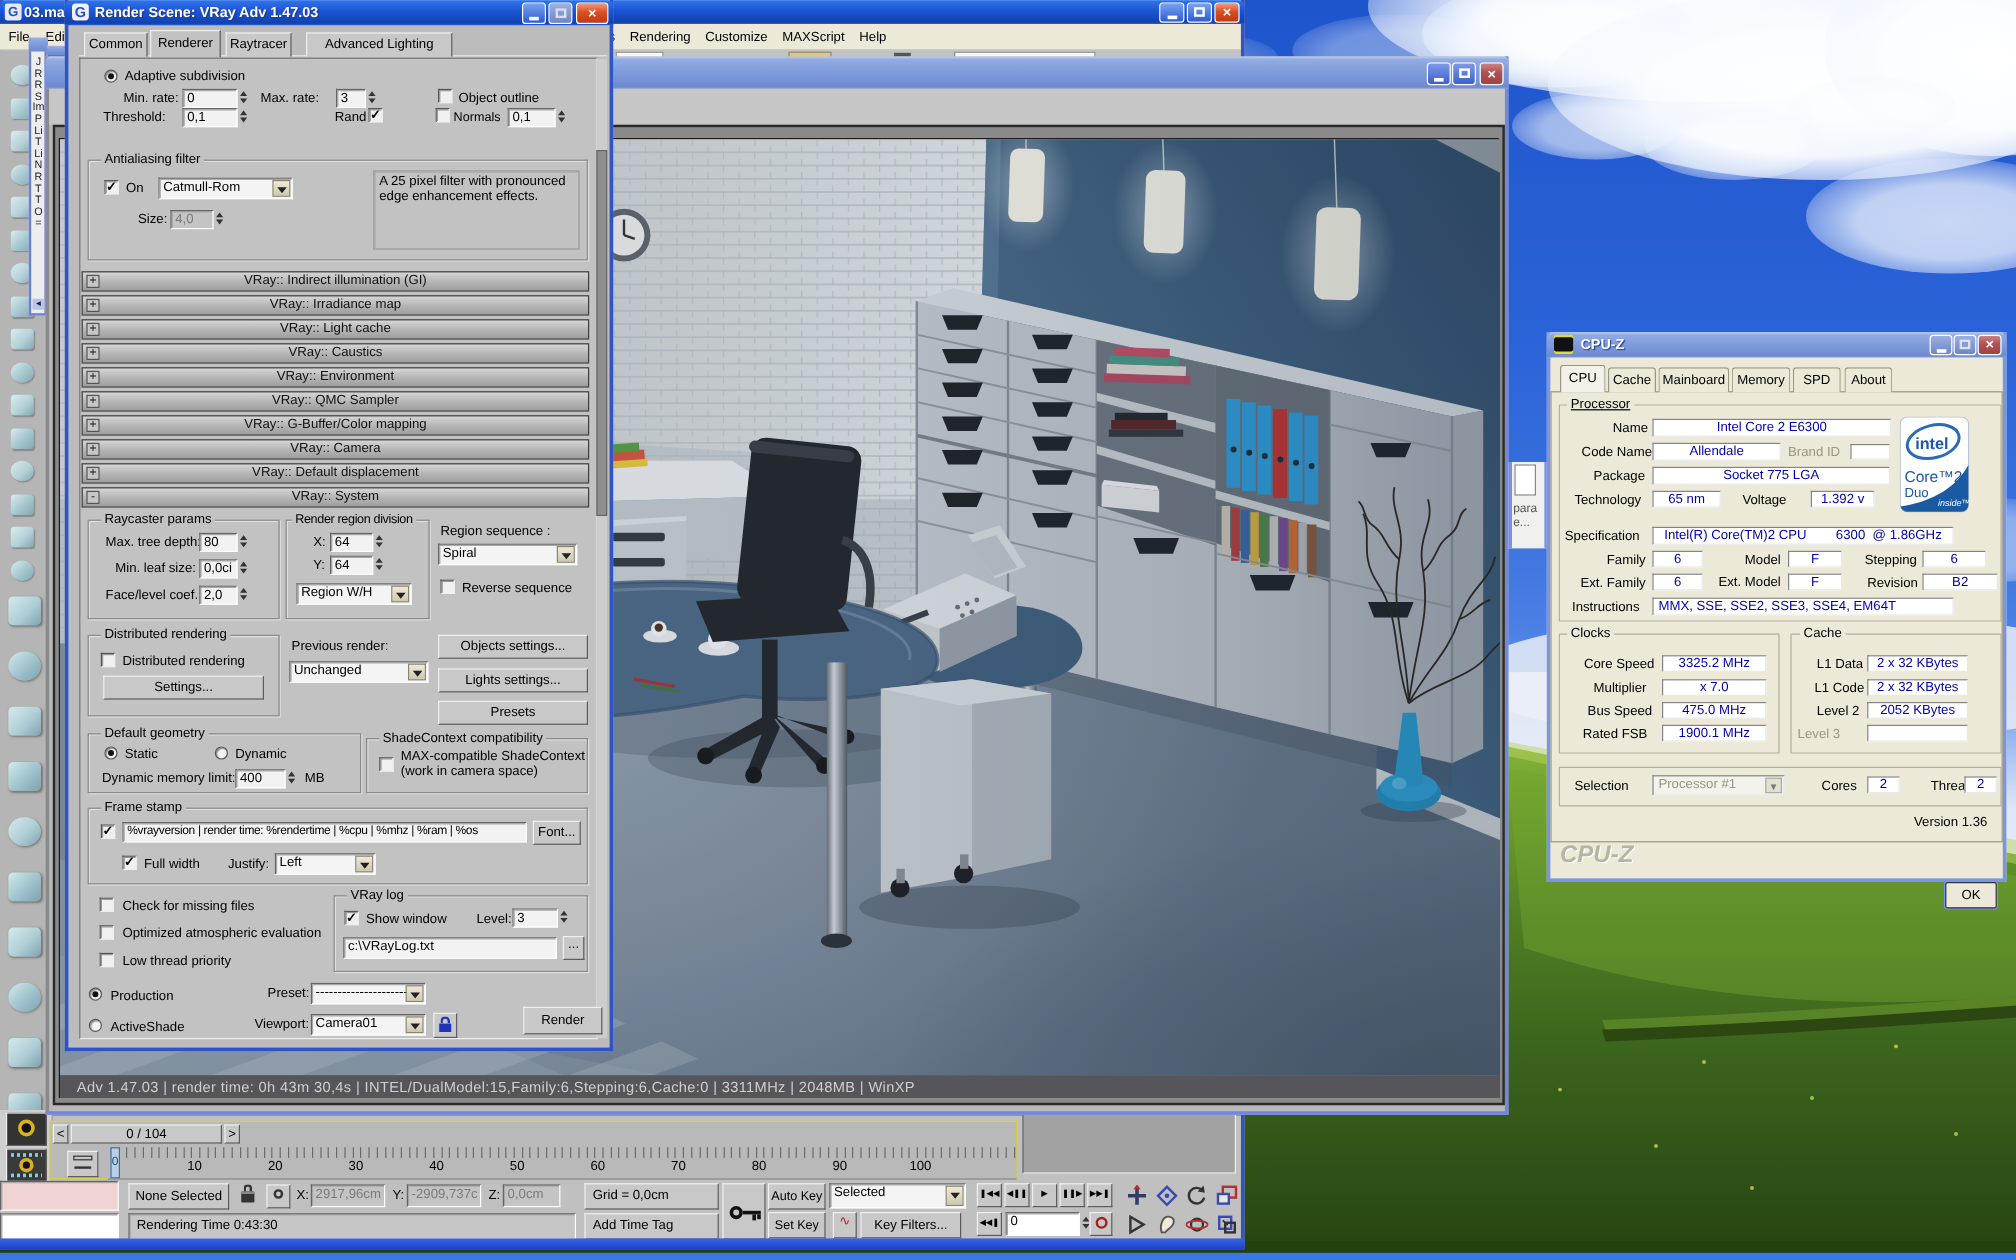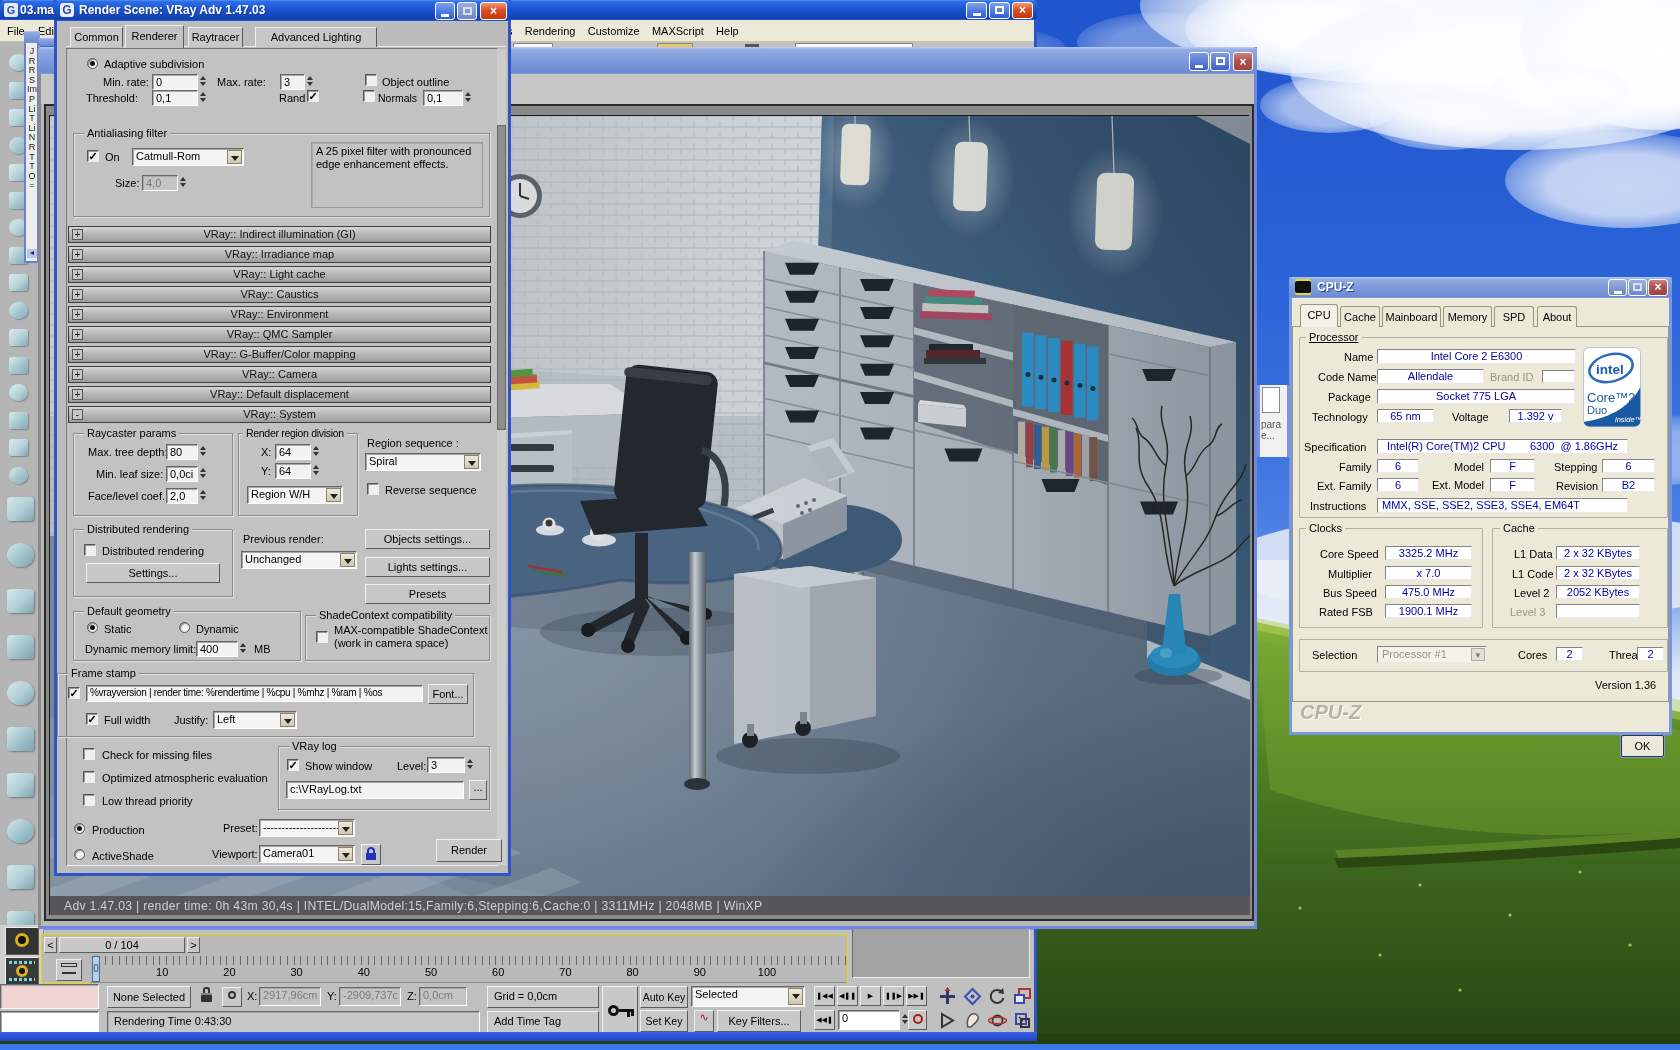--- a/index.html
+++ b/index.html
@@ -831,21 +831,21 @@
             <i class="up"></i>
             <i class="dn"></i>
           </div>
      <span class="lbl" style="left:180px;top:31px;">MB</span>
    </div>
    <div class="a grp" style="left:248px;top:594px;width:185px;height:46px;">
      <span class="glab" style="background:#c2c2c2;">ShadeContext compatibility</span>
      <div class="a cb" style="left:10px;top:15px;"></div>
      <span class="lbl" style="left:28px;top:8px;">MAX-compatible ShadeContext<br>(work in camera space)</span>
    </div>
-   <div class="a grp" style="left:0;top:652px;width:417px;height:64px;">
+   <div class="a grp" style="left:16px;top:652px;width:417px;height:64px;">
      <span class="glab" style="background:#c2c2c2;">Frame stamp</span>
      <div class="a cb" style="left:10px;top:13px;">✓</div>
      <div class="a fld" style="left:28px;top:11px;width:337px;height:17px;font-size:10px;letter-spacing:-0.3px;">%vrayversion | render time: %rendertime | %cpu | %mhz | %ram | %os</div>
      <div class="a btn3" style="left:370px;top:10px;width:40px;height:20px;line-height:18px;">Font...</div>
      <div class="a cb" style="left:28px;top:39px;">✓</div>
           <span class="lbl" style="left:46px;top:40px;">Full width</span>
      <span class="lbl" style="left:116px;top:40px;">Justify:</span>
      <div class="a combo" style="left:155px;top:37px;width:84px;height:18px;">Left<div class="cara"></div></div>
    </div>
    <div class="a cb" style="left:26px;top:727px;"></div>
@@ -944,42 +944,42 @@
    <div class="zf" style="left:85px;top:161px;width:42px;height:14px;">6</div>
    <div class="zl" style="left:162px;top:163px;">Model</div>
    <div class="zf" style="left:198px;top:161px;width:45px;height:14px;">F</div>
    <div class="zl" style="left:262px;top:163px;">Stepping</div>
    <div class="zf" style="left:310px;top:161px;width:53px;height:14px;">6</div>
    <div class="zl" style="left:25px;top:182px;">Ext. Family</div>
    <div class="zf" style="left:85px;top:180px;width:42px;height:14px;">6</div>
    <div class="zl" style="left:140px;top:181px;">Ext. Model</div>
    <div class="zf" style="left:198px;top:180px;width:45px;height:14px;">F</div>
    <div class="zl" style="left:264px;top:182px;">Revision</div>
-   <div class="zf" style="left:310px;top:180px;width:53px;height:14px;">B2</div>
+   <div class="zf" style="left:310px;top:180px;width:63px;height:14px;">B2</div>
    <div class="zl" style="left:18px;top:202px;">Instructions</div>
    <div class="zf" style="left:85px;top:200px;width:251px;height:15px;text-align:left;padding-left:4px;">MMX, SSE, SSE2, SSE3, SSE4, EM64T</div>
    <div class="zg" style="left:7px;top:230px;width:184px;height:100px;"></div>
    <div class="zl" style="left:14px;top:224px;background:#ece9d8;padding:0 3px;">Clocks</div>
    <div class="zl" style="left:28px;top:250px;">Core Speed</div>
    <div class="zf" style="left:93px;top:248px;width:87px;height:14px;">3325.2 MHz</div>
    <div class="zl" style="left:36px;top:270px;">Multiplier</div>
    <div class="zf" style="left:93px;top:268px;width:87px;height:14px;">x 7.0</div>
    <div class="zl" style="left:31px;top:289px;">Bus Speed</div>
    <div class="zf" style="left:93px;top:287px;width:87px;height:14px;">475.0 MHz</div>
    <div class="zl" style="left:27px;top:308px;">Rated FSB</div>
    <div class="zf" style="left:93px;top:306px;width:87px;height:14px;">1900.1 MHz</div>
    <div class="zg" style="left:200px;top:230px;width:176px;height:100px;"></div>
    <div class="zl" style="left:208px;top:224px;background:#ece9d8;padding:0 3px;">Cache</div>
    <div class="zl" style="left:222px;top:250px;">L1 Data</div>
    <div class="zf" style="left:264px;top:248px;width:84px;height:14px;">2 x 32 KBytes</div>
    <div class="zl" style="left:220px;top:270px;">L1 Code</div>
    <div class="zf" style="left:264px;top:268px;width:84px;height:14px;">2 x 32 KBytes</div>
    <div class="zl" style="left:222px;top:289px;">Level 2</div>
    <div class="zf" style="left:264px;top:287px;width:84px;height:14px;">2052 KBytes</div>
-   <div class="zl" style="left:218px;top:308px;color:#9a9684;">Level 3</div>
+   <div class="zl" style="left:206px;top:308px;color:#9a9684;">Level 3</div>
    <div class="zf" style="left:264px;top:306px;width:84px;height:14px;"></div>
    <div class="zg" style="left:7px;top:341px;width:369px;height:33px;"></div>
    <div class="zl" style="left:20px;top:351px;">Selection</div>
    <div class="zf" style="left:85px;top:348px;width:110px;height:17px;color:#9a9684;text-align:left;padding:1px 0 0 4px;background:#f4f2ea;">Processor #1<span style="position:absolute;right:1px;top:1px;width:14px;height:13px;background:#e4e0d0;border:1px solid #aaa;font-size:8px;color:#777;text-align:center;">▼</span></div>
    <div class="zl" style="left:226px;top:351px;">Cores</div>
    <div class="zf" style="left:264px;top:349px;width:27px;height:14px;">2</div>
    <div class="zl" style="left:302px;top:351px;margin-left:15px;">Threads</div>
    <div class="zf" style="left:345px;top:349px;width:27px;height:14px;">2</div>
    <div class="zl" style="left:303px;top:381px;">Version 1.36</div>
    <div class="a" style="left:2px;top:401px;width:373px;height:30px;">

